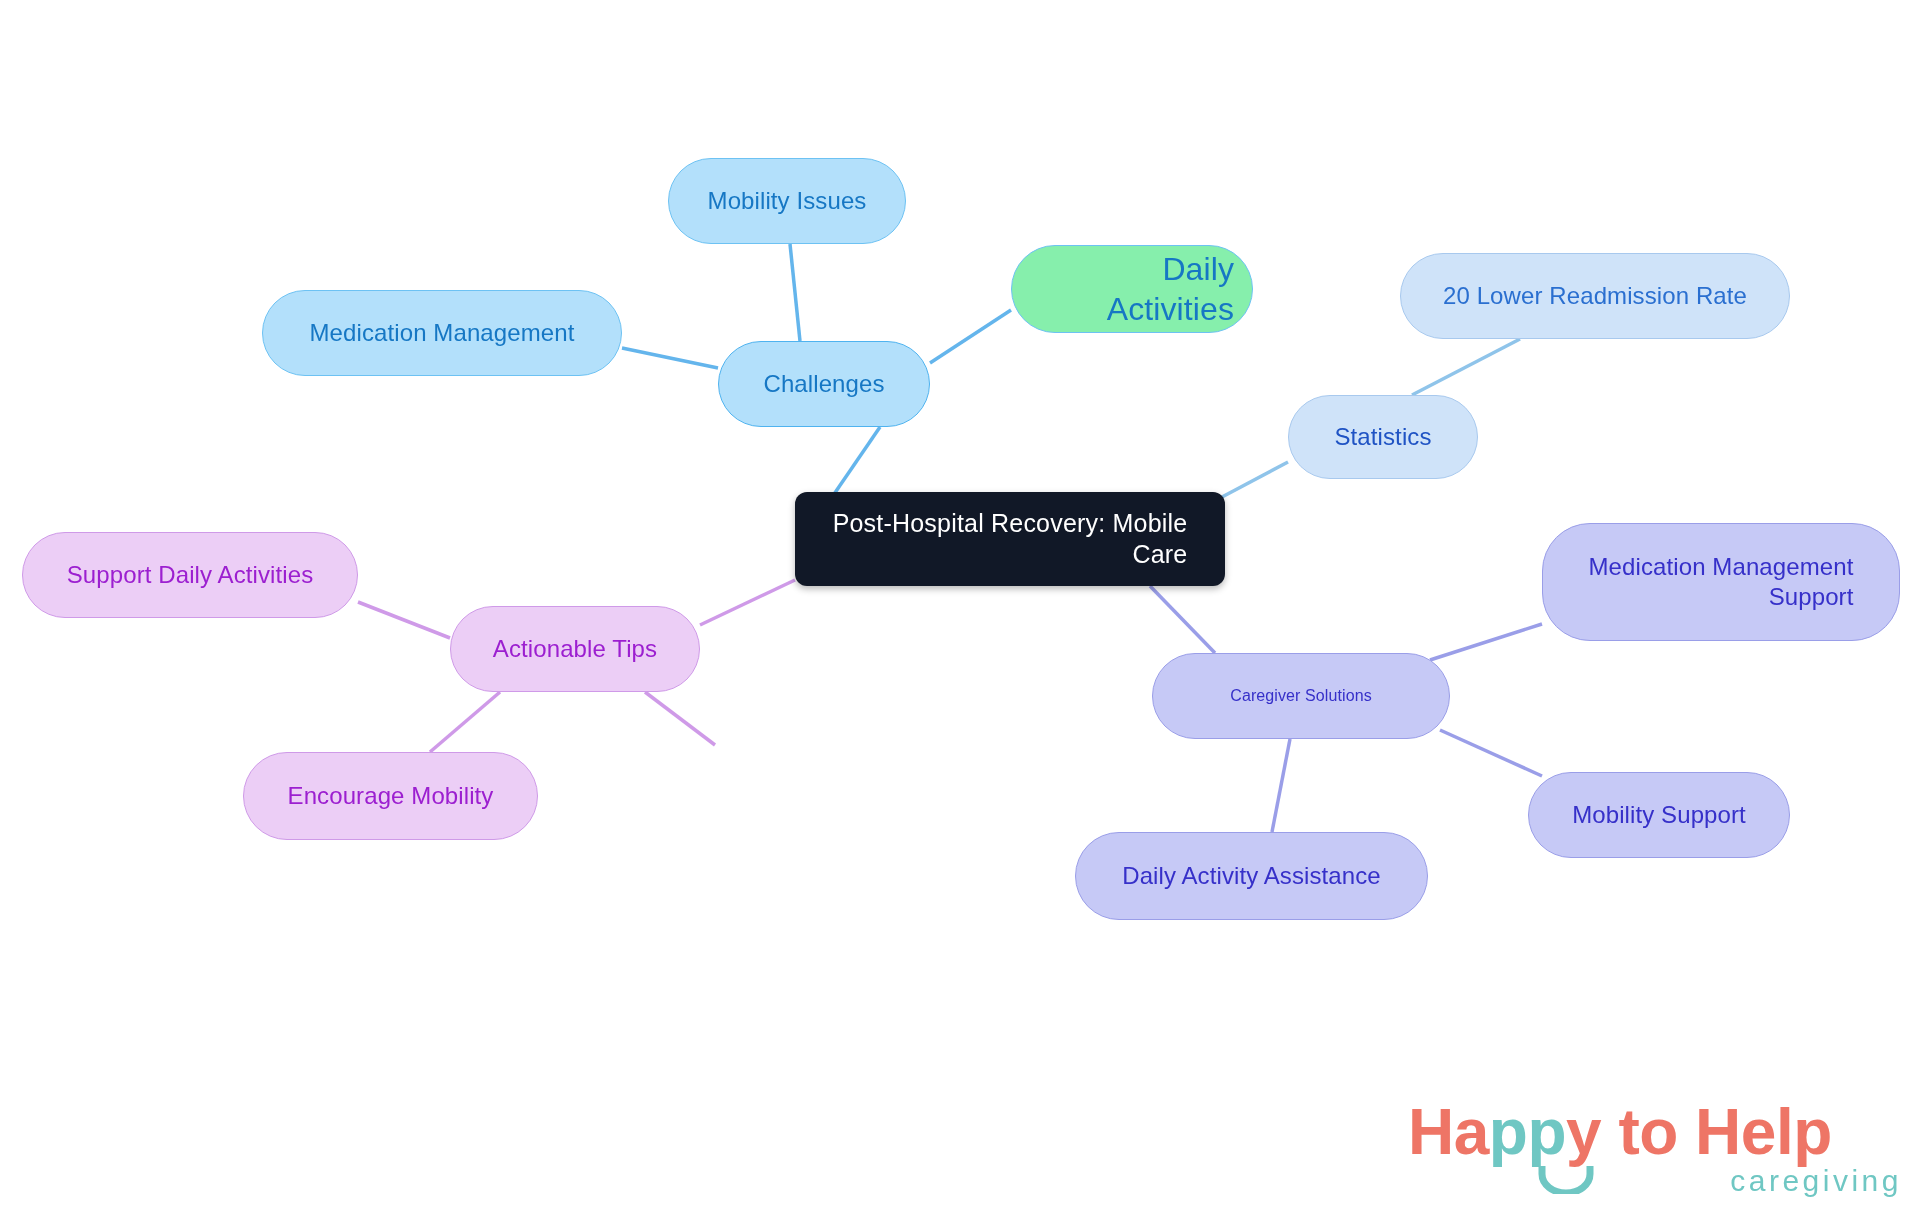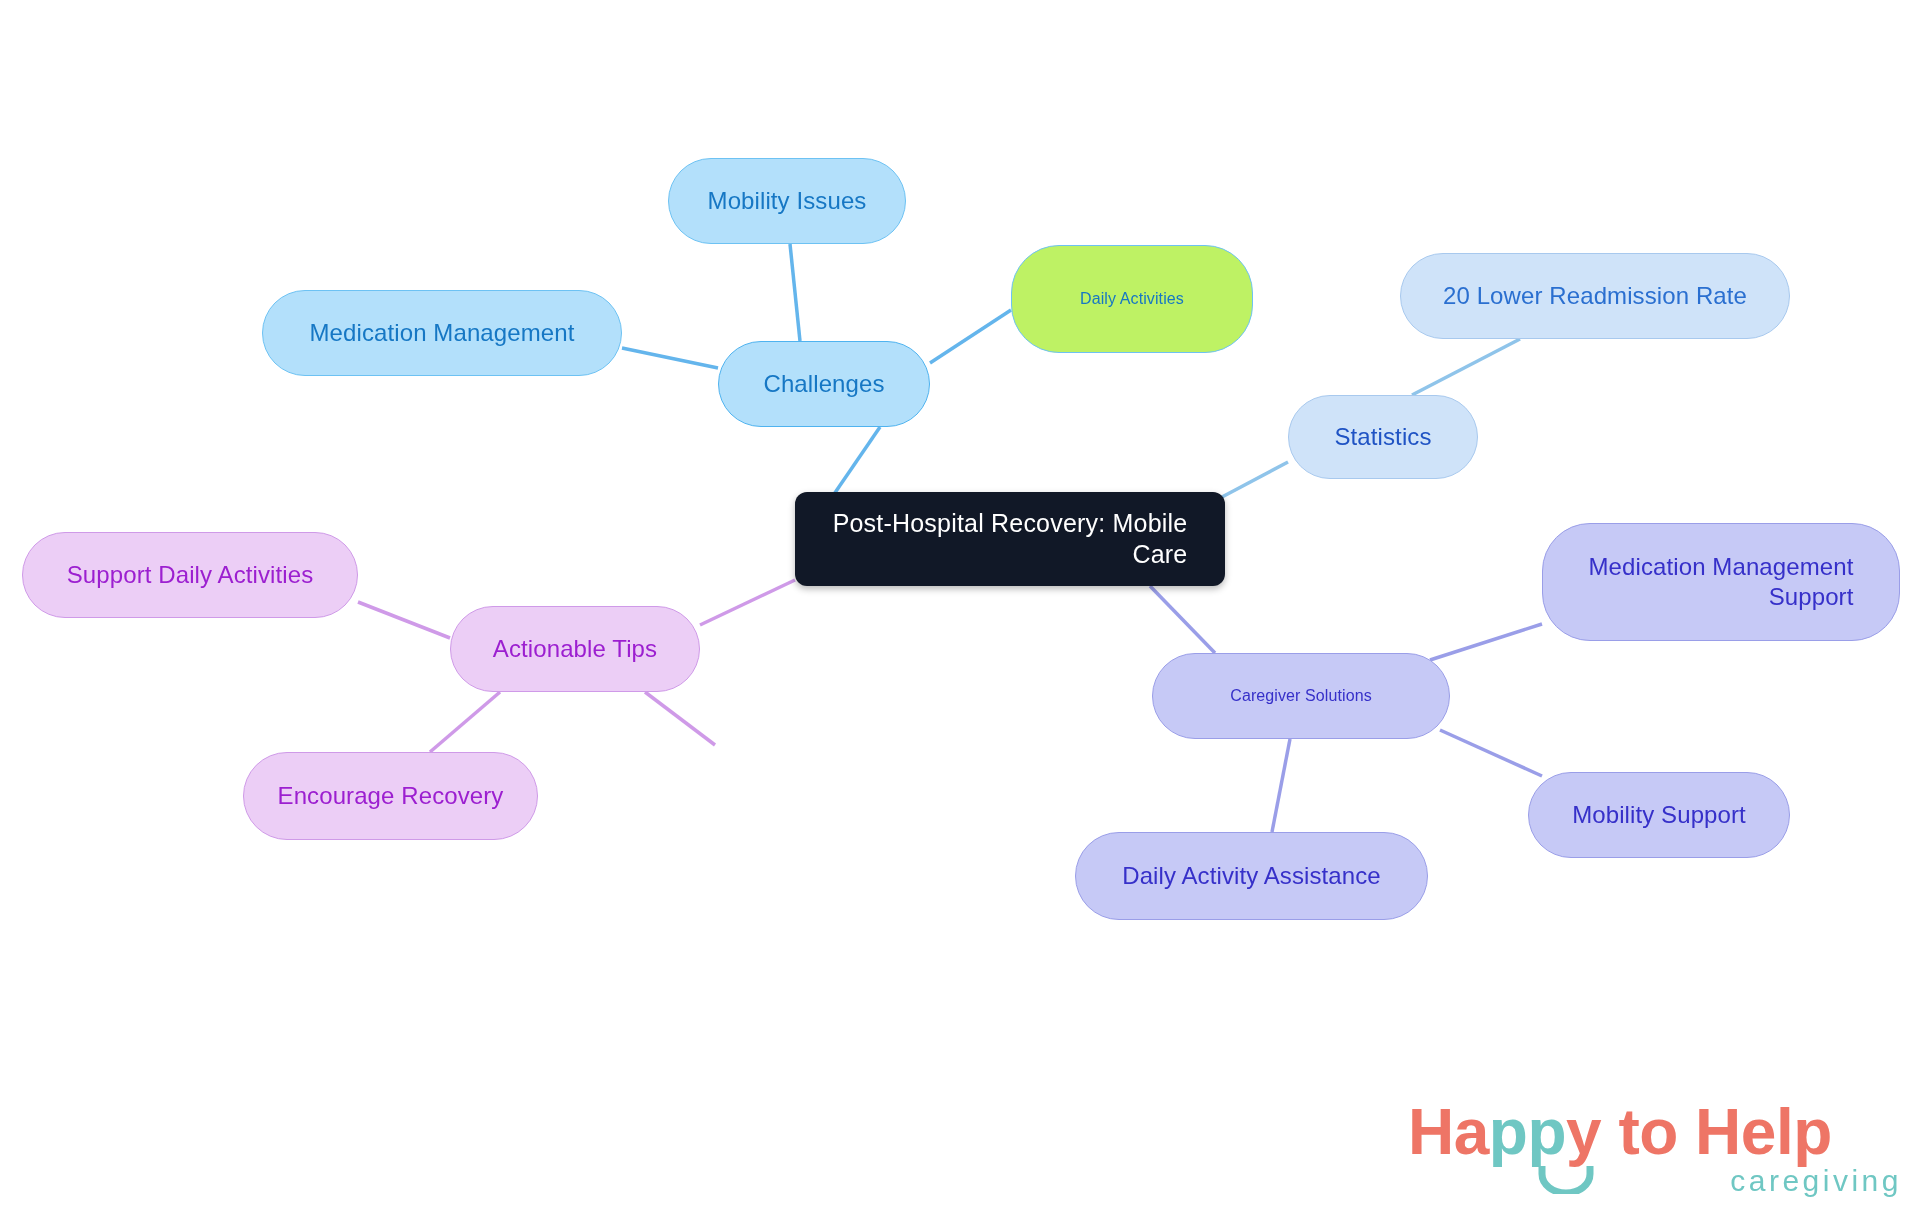--- a/index.html
+++ b/index.html
@@ -114,34 +114,34 @@
 
     <line x1="645" y1="692" x2="715" y2="745" stroke="#cf9ae8" stroke-width="3.5"></line>
   </svg>
 
   <div class="node root" style="left: 795px; top: 492px; width: 430px; height: 94px; background: rgb(17, 24, 39); color: rgb(255, 255, 255); font-size: 25px;">Post-Hospital Recovery: Mobile
 Care</div>
 
   <div class="node" style="left: 718px; top: 341px; width: 212px; height: 86px; background: rgb(179, 224, 251); border-color: rgb(79, 179, 239); color: rgb(22, 119, 196); font-size: 24px;">Challenges</div>
   <div class="node" style="left: 668px; top: 158px; width: 238px; height: 86px; background: rgb(179, 224, 251); border-color: rgb(109, 194, 243); color: rgb(22, 119, 196); font-size: 24px;">Mobility Issues</div>
   <div class="node" style="left: 262px; top: 290px; width: 360px; height: 86px; background: rgb(179, 224, 251); border-color: rgb(109, 194, 243); color: rgb(22, 119, 196); font-size: 24px;">Medication Management</div>
-  <div class="node" style="left: 1011px; top: 245px; width: 242px; height: 108px; background: #bef264; border-color: rgb(109, 194, 243); color: rgb(22, 119, 196); font-size: 16px;">Daily Activities</div>
+  <div class="node" style="left: 1011px; top: 245px; width: 242px; height: 88px; background: #86efac; border-color: rgb(109, 194, 243); color: rgb(22, 119, 196); font-size: 32px;">Daily Activities</div>
 
   <div class="node" style="left: 1288px; top: 395px; width: 190px; height: 84px; background: rgb(207, 227, 249); border-color: rgb(168, 201, 238); color: rgb(31, 83, 196); font-size: 24px;">Statistics</div>
   <div class="node" style="left: 1400px; top: 253px; width: 390px; height: 86px; background: rgb(207, 227, 249); border-color: rgb(168, 201, 238); color: rgb(42, 111, 208); font-size: 24px;">20 Lower Readmission Rate</div>
 
   <div class="node" style="left: 1152px; top: 653px; width: 298px; height: 86px; background: rgb(198, 201, 246); border-color: rgb(154, 158, 232); color: rgb(54, 48, 201); font-size: 16px;">Caregiver Solutions</div>
   <div class="node" style="left: 1542px; top: 523px; width: 358px; height: 118px; background: rgb(198, 201, 246); border-color: rgb(154, 158, 232); color: rgb(54, 48, 201); font-size: 24px;">Medication Management
 Support</div>
   <div class="node" style="left: 1528px; top: 772px; width: 262px; height: 86px; background: rgb(198, 201, 246); border-color: rgb(154, 158, 232); color: rgb(54, 48, 201); font-size: 24px;">Mobility Support</div>
   <div class="node" style="left: 1075px; top: 832px; width: 353px; height: 88px; background: rgb(198, 201, 246); border-color: rgb(154, 158, 232); color: rgb(54, 48, 201); font-size: 24px;">Daily Activity Assistance</div>
 
   <div class="node" style="left: 450px; top: 606px; width: 250px; height: 86px; background: rgb(236, 206, 246); border-color: rgb(207, 154, 232); color: rgb(156, 31, 208); font-size: 24px;">Actionable Tips</div>
   <div class="node" style="left: 22px; top: 532px; width: 336px; height: 86px; background: rgb(236, 206, 246); border-color: rgb(207, 154, 232); color: rgb(156, 31, 208); font-size: 24px;">Support Daily Activities</div>
-  <div class="node" style="left: 243px; top: 752px; width: 295px; height: 88px; background: rgb(236, 206, 246); border-color: rgb(207, 154, 232); color: rgb(156, 31, 208); font-size: 24px;">Encourage Recovery</div>
+  <div class="node" style="left: 243px; top: 752px; width: 295px; height: 88px; background: rgb(236, 206, 246); border-color: rgb(207, 154, 232); color: rgb(156, 31, 208); font-size: 24px;">Encourage Mobility</div>
 
   <div class="logo">
     <div class="logo-main">
       <span style="color: rgb(238, 117, 102);">Ha</span><span style="color: rgb(111, 199, 195);">pp</span><span style="color: rgb(238, 117, 102);">y</span><span style="color: rgb(238, 117, 102);"> to Help</span>
     </div>
     <svg class="smile" viewBox="0 0 56 30">
       <path d="M4 2 L4 10 A24 19 0 0 0 52 10 L52 2" fill="none" stroke="#6fc7c3" stroke-width="7" stroke-linecap="butt"></path>
     </svg>
     <div class="logo-sub" style="color: rgb(111, 199, 195);">caregiving</div>
   </div>

